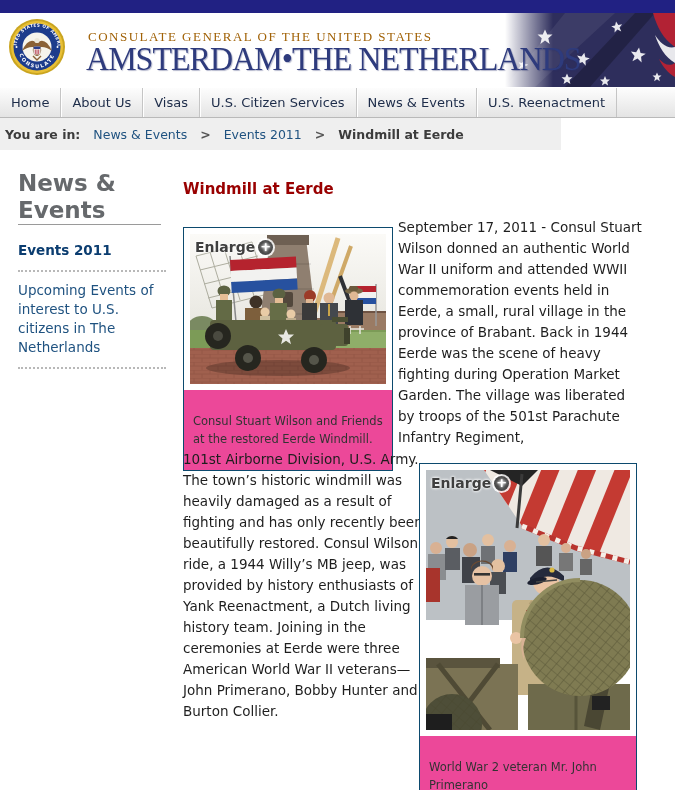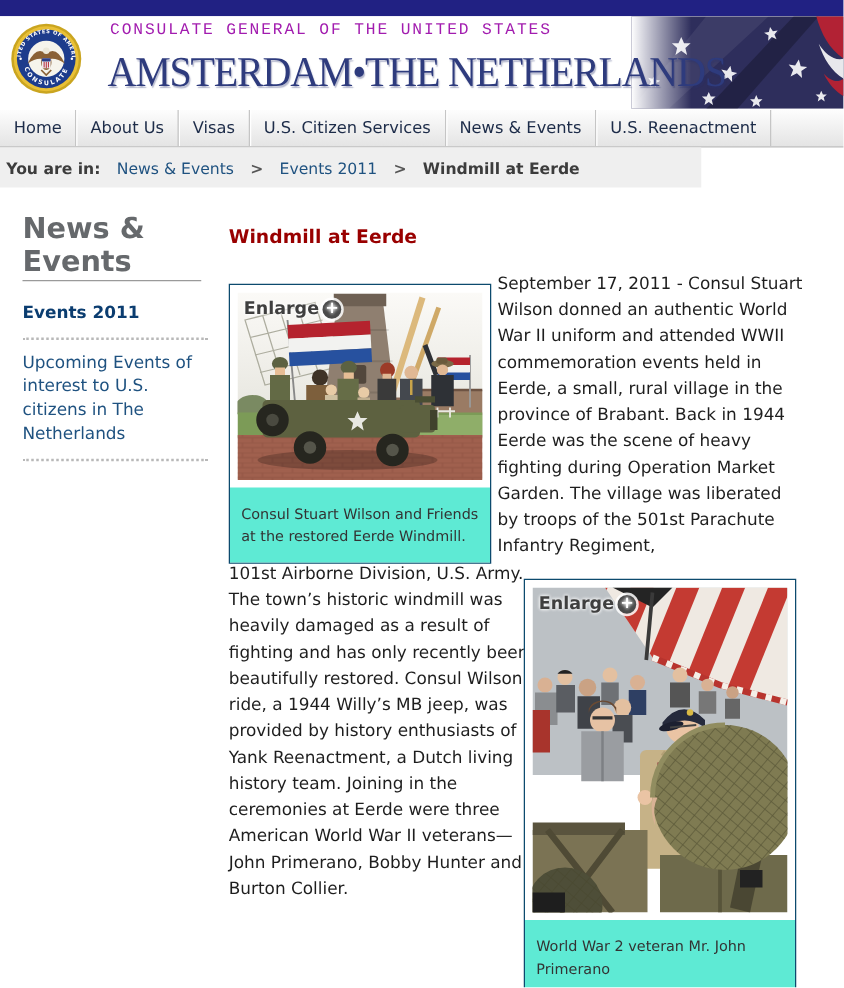--- a/index.html
+++ b/index.html
@@ -4,22 +4,22 @@
 <style>
   html,body{margin:0;padding:0;}
   body{width:675px;height:790px;overflow:hidden;background:#fff;
        font-family:"DejaVu Sans","Liberation Sans",sans-serif;}
   .page{position:relative;width:675px;height:790px;background:#fff;overflow:hidden;}
 
   
   .topbar{position:absolute;left:0;top:0;width:675px;height:13px;background:#212183;}
   .masthead{position:absolute;left:0;top:13px;width:675px;height:74px;background:#fff;}
   .seal{position:absolute;left:8px;top:5px;width:58px;height:58px;}
-  .agency-line{position:absolute;left:88px;top:3px;font-family:Liberation Mono, monospace;
-      font-size:13px;color:#a21caf;letter-spacing:1.5px;white-space:nowrap;}
+  .agency-line{position:absolute;left:88px;top:16px;font-family:Liberation Serif, serif;
+      font-size:13px;color:#a16207;letter-spacing:1.5px;white-space:nowrap;}
   .city-line{position:absolute;left:86px;top:27px;font-family:"Liberation Serif","DejaVu Serif",serif;
       font-size:34px;color:#2e3b7d;letter-spacing:-1px;white-space:nowrap;
       transform:scaleX(.94);transform-origin:left top;text-shadow:1px 1px 1px rgba(40,50,110,.35);}
   .flag-art{position:absolute;right:0;top:0;width:170px;height:74px;}
 
   
   .nav{position:absolute;left:0;top:88px;width:675px;height:29px;
        background:linear-gradient(#fdfdfd,#e4e4e4);border-bottom:1px solid #b9b9b9;
        display:flex;}
   .tab{height:29px;line-height:29px;padding:0 11px;font-size:13px;font-weight:normal;color:#1d2c49;
@@ -51,21 +51,21 @@
   .imgbox{position:absolute;border:1px solid #0c4a6e;background:#fff;padding:6px;cursor:pointer;}
   .box1{left:183px;top:227px;width:196px;}
   .box2{left:419px;top:463px;width:204px;}
   .photo{position:relative;display:block;}
   .photo svg{display:block;}
   .enlarge{position:absolute;left:5px;top:5px;font-size:14px;font-weight:bold;color:#3f3f3f;
        text-shadow:0 0 3px #fff,0 0 3px #fff;display:flex;align-items:center;cursor:pointer;}
   .enl-plus{display:inline-block;width:15px;height:15px;margin-left:3px;border-radius:50%;
        background:#4a4a4a;color:#fff;font-size:13px;line-height:14px;text-align:center;
        box-shadow:0 0 0 2px rgba(255,255,255,.85);font-weight:bold;}
-  .caption{background:#5eead4;margin:6px -6px -6px;padding:12px 9px;font-size:11.5px;
+  .caption{background:#ec4899;margin:6px -6px -6px;padding:22px 9px;font-size:11.5px;
        line-height:18px;color:#333;}
 </style>
 </head>
 <body>
 
 <div class="page">
 
   <div class="topbar"></div>
   <div class="masthead">
     <div class="flag-art">

